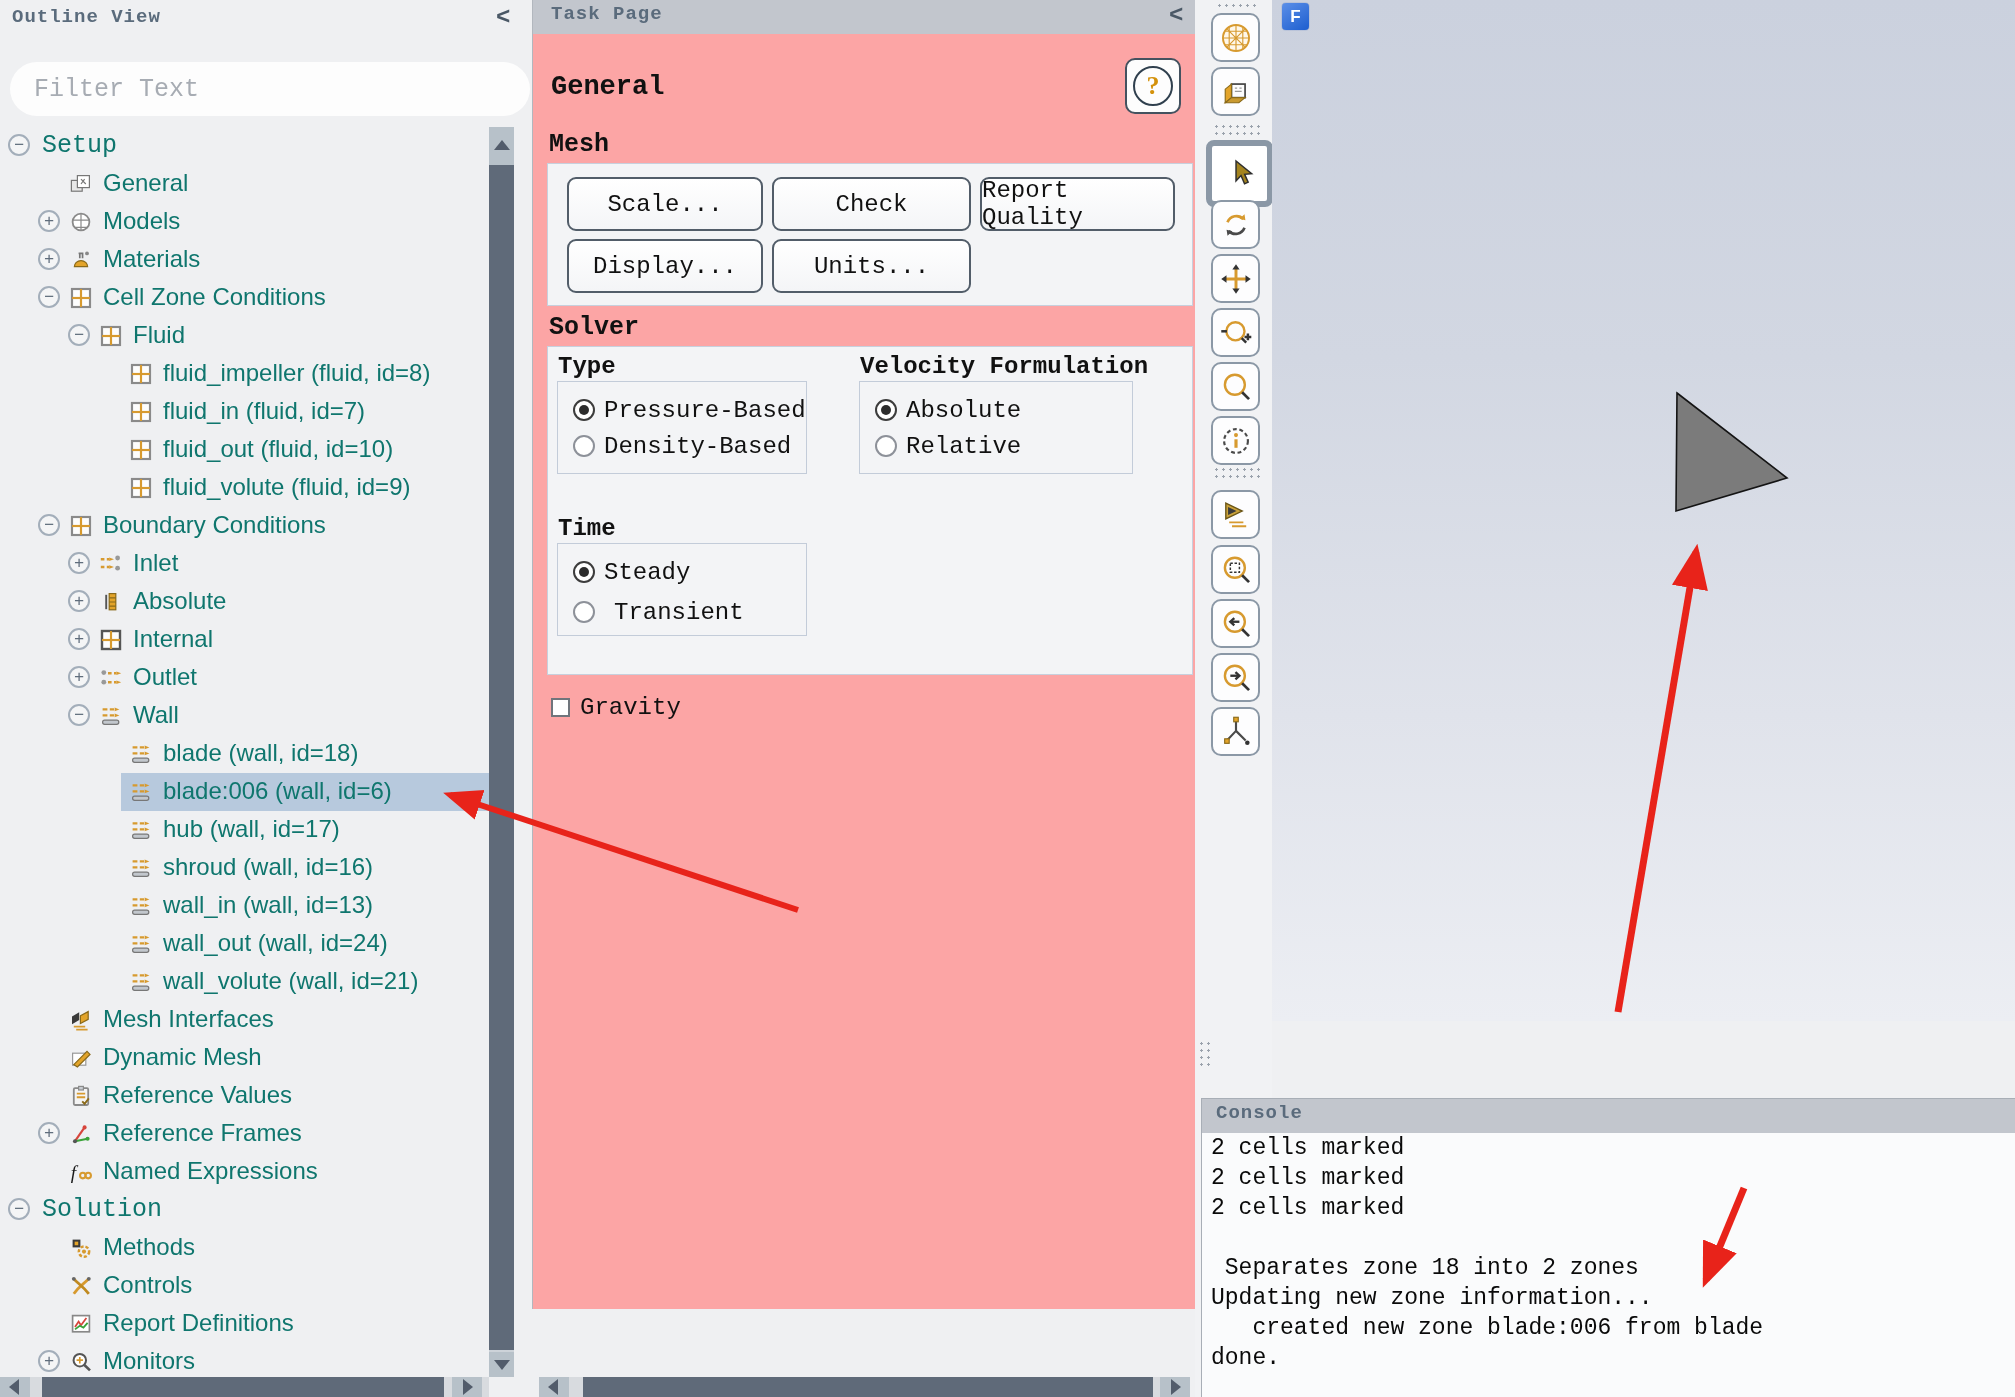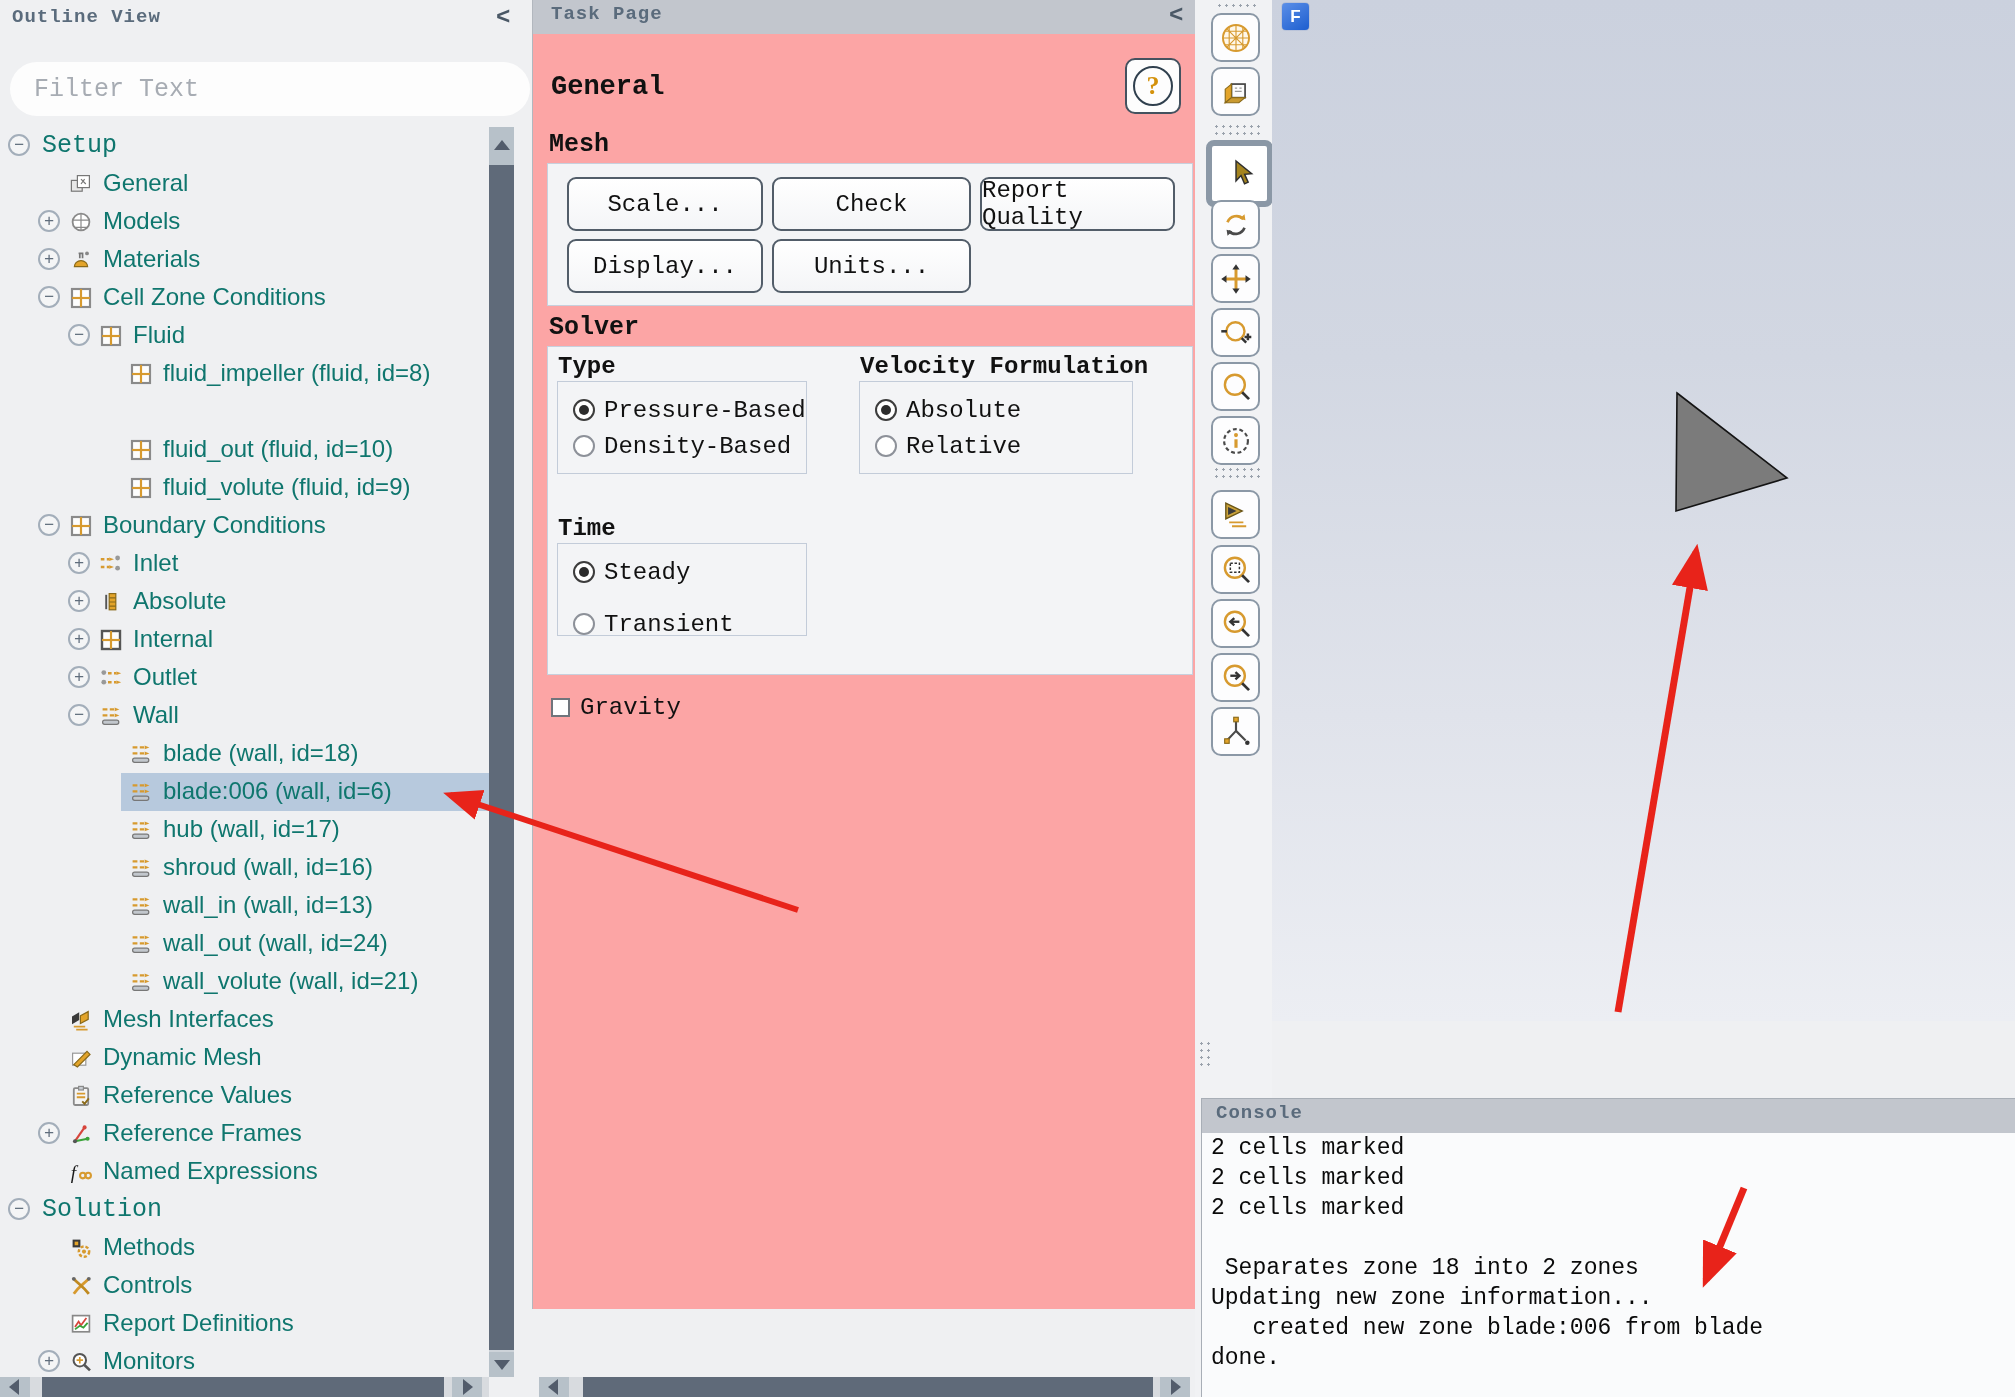--- a/index.html
+++ b/index.html
@@ -145,20 +145,28 @@
           <span class="tree-label" style="left: 133px;">Fluid</span>
         </div>
         <div class="tree-row" style="top: 228px;">
           <span class="tree-icon" style="left: 129px;"><svg viewBox="0 0 20 20" width="100%" height="100%">
               <rect x="2.5" y="2.5" width="15" height="15" fill="#fdfdfd" stroke="#8a8a8a" stroke-width="1.8"></rect>
               <line x1="2.5" y1="10" x2="17.5" y2="10" stroke="#d79a2f" stroke-width="1.8"></line>
               <line x1="10" y1="2.5" x2="10" y2="17.5" stroke="#d79a2f" stroke-width="1.8"></line>
             </svg></span>
           <span class="tree-label" style="left: 163px;">fluid_impeller (fluid, id=8)</span>
         </div>
+        <div class="tree-row" style="top: 266px;">
+          <span class="tree-icon" style="left: 129px;"><svg viewBox="0 0 20 20" width="100%" height="100%">
+              <rect x="2.5" y="2.5" width="15" height="15" fill="#fdfdfd" stroke="#8a8a8a" stroke-width="1.8"></rect>
+              <line x1="2.5" y1="10" x2="17.5" y2="10" stroke="#d79a2f" stroke-width="1.8"></line>
+              <line x1="10" y1="2.5" x2="10" y2="17.5" stroke="#d79a2f" stroke-width="1.8"></line>
+            </svg></span>
+          <span class="tree-label" style="left: 163px;">fluid_in (fluid, id=7)</span>
+        </div>
         <div class="tree-row" style="top: 304px;">
           <span class="tree-icon" style="left: 129px;"><svg viewBox="0 0 20 20" width="100%" height="100%">
               <rect x="2.5" y="2.5" width="15" height="15" fill="#fdfdfd" stroke="#8a8a8a" stroke-width="1.8"></rect>
               <line x1="2.5" y1="10" x2="17.5" y2="10" stroke="#d79a2f" stroke-width="1.8"></line>
               <line x1="10" y1="2.5" x2="10" y2="17.5" stroke="#d79a2f" stroke-width="1.8"></line>
             </svg></span>
           <span class="tree-label" style="left: 163px;">fluid_out (fluid, id=10)</span>
         </div>
         <div class="tree-row" style="top: 342px;">
           <span class="tree-icon" style="left: 129px;"><svg viewBox="0 0 20 20" width="100%" height="100%">
@@ -457,21 +465,21 @@
             <span class="radio off"></span>
             <span class="radio-label">Relative</span>
           </div>
         </div>
         <div class="sublabel" style="left: 10px; top: 168px;">Time</div>
         <div class="subbox" style="left: 9px; top: 196px; width: 248px; height: 91px;">
           <div class="radio-row" style="left: 15px; top: 12px;">
             <span class="radio on"></span>
             <span class="radio-label">Steady</span>
           </div>
-          <div class="radio-row" style="left: 15px; top: 64px;">
+          <div class="radio-row" style="left: 15px; top: 52px; gap: 10px;">
             <span class="radio off"></span>
             <span class="radio-label">Transient</span>
           </div>
         </div>
       </div>
 
     <div class="abs" style="left:18px;top:694px;display:flex;align-items:center;">
       <span class="checkbox"></span>
       <span class="radio-label" style="margin-left:10px;">Gravity</span>
     </div>

